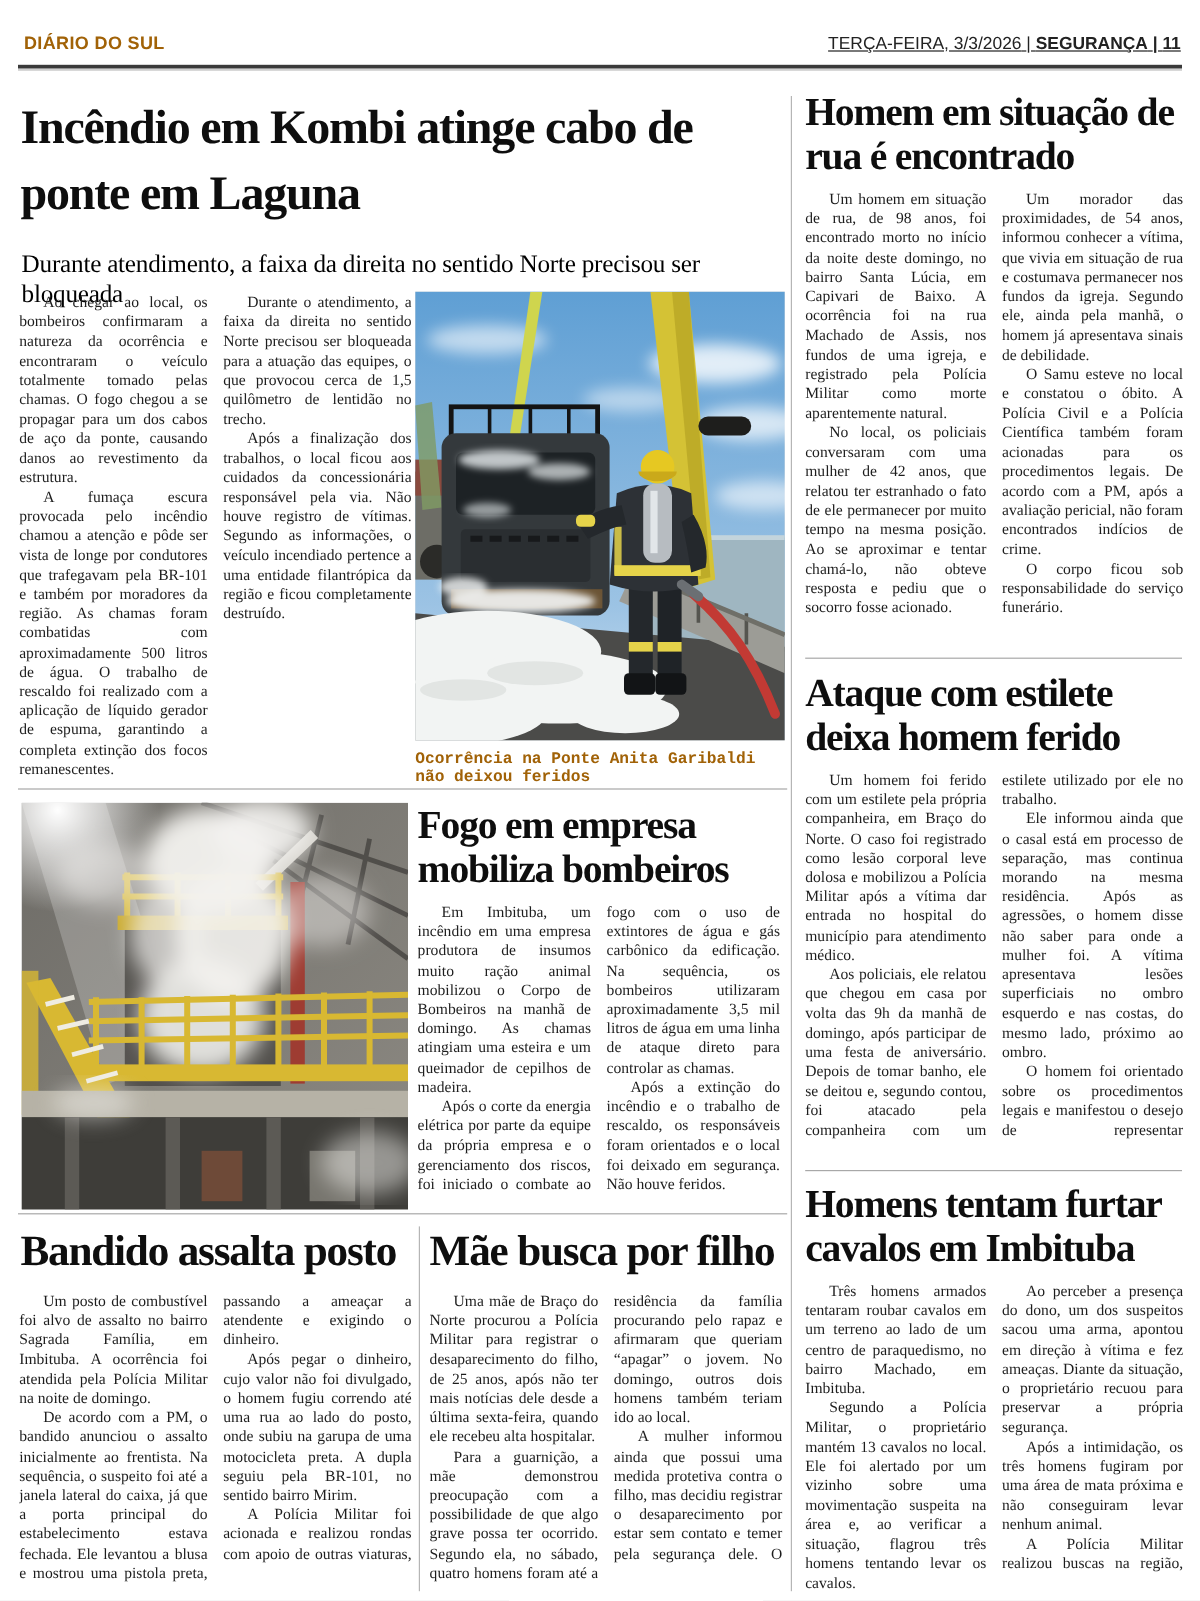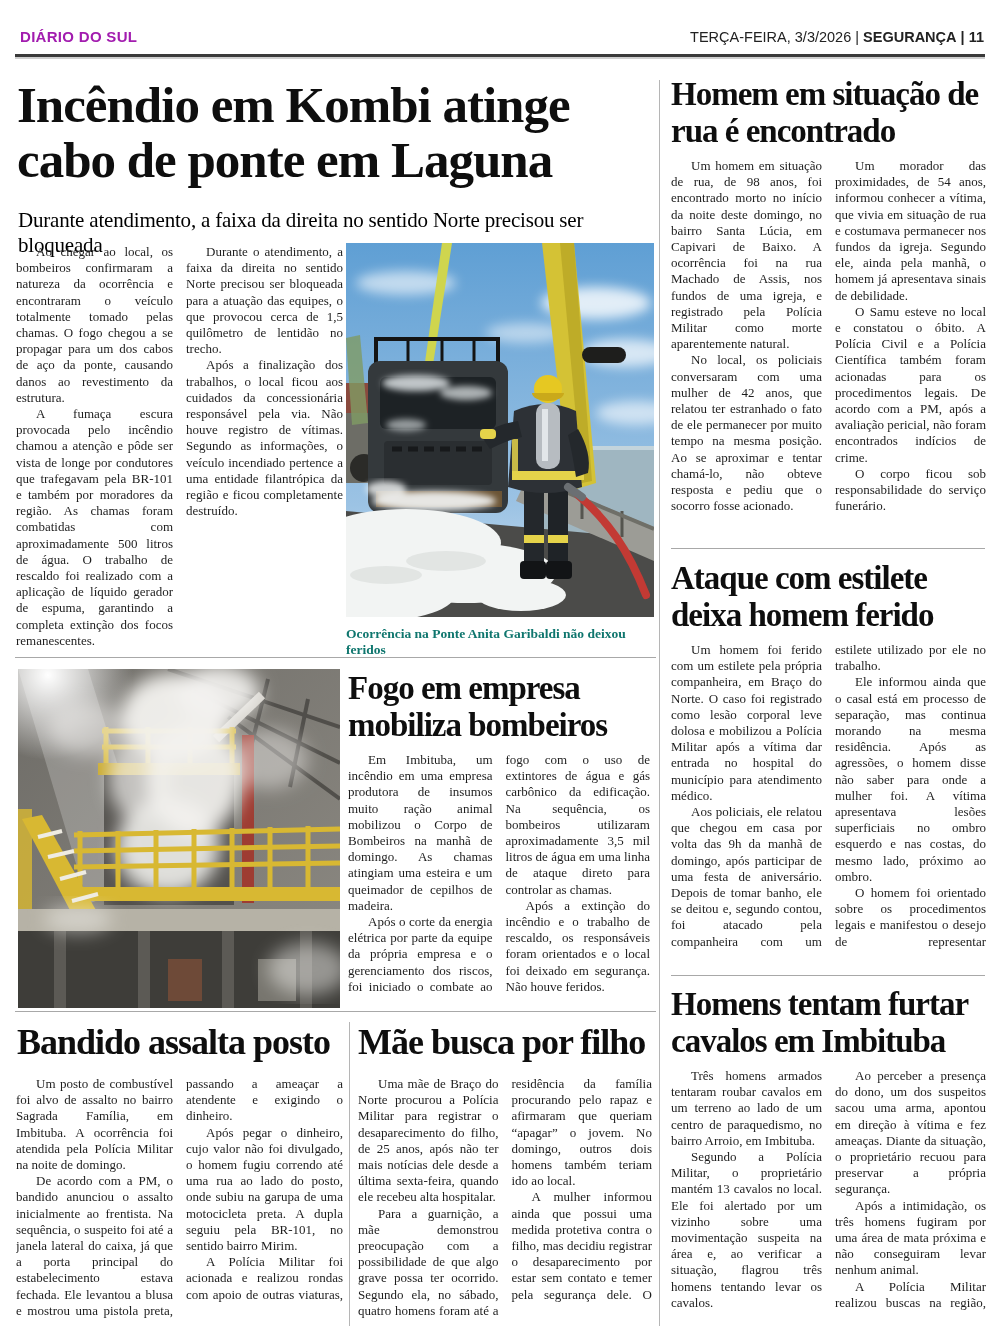--- a/index.html
+++ b/index.html
@@ -1,50 +1,50 @@
 <!DOCTYPE html>
 <html><head>
 <meta charset="utf-8">
 <style>
   html,body{margin:0;padding:0;background:#e8e8e8;}
   #page{position:relative;width:1000px;height:1334px;background:#ffffff;overflow:hidden;
         font-family:"Liberation Serif",serif;color:#1c1c1c;margin:0 auto;}
   .abs{position:absolute;}
 
   
-  .mast-left{font-family:"Liberation Sans",sans-serif;font-weight:bold;font-size:15px;letter-spacing:.3px;color:#a21caf;text-align:center;}
+  .mast-left{font-family:"Liberation Sans",sans-serif;font-weight:bold;font-size:15px;letter-spacing:.3px;color:#a16207;text-align:center;}
   .mast-right{font-family:"Liberation Sans",sans-serif;font-size:14.5px;color:#222;text-align:right;}
   .mast-right .bold{font-weight:bold;}
   .head-rule{border-top:3px solid #3a3a3a;box-shadow:0 2px 0 #cfcfcf;}
 
   
   .headline{font-family:"Liberation Serif",serif;font-weight:bold;color:#0e0e0e;letter-spacing:-1px;}
-  .h-main{font-size:51px;line-height:55px;}
+  .h-main{font-size:40px;line-height:55px;}
   .h-sec{font-size:33px;line-height:37px;}
   .subhead{font-family:"Liberation Serif",serif;font-size:21px;line-height:25px;color:#000000;letter-spacing:-.2px;}
 
   
   .copy{font-size:13px;line-height:16.2px;text-align:justify;color:#1d1d1d;
         column-count:2;column-gap:13px;column-fill:auto;overflow:hidden;}
   .copy p{margin:0;text-indent:20px;}
 
-  .caption{font-family:Liberation Serif, serif;font-weight:bold;font-size:13.5px;color:#0f766e;}
+  .caption{font-family:Liberation Mono, monospace;font-weight:bold;font-size:13.5px;color:#a16207;}
 
   .vrule{width:1px;background:#b5b5b5;}
   .hrule{height:1px;background:#a8a8a8;}
 
   .photo{display:block;background:#ddd;}
 </style>
 </head>
 <body>
 
 <div id="page">
 
   <div class="abs mast-left" style="left:20px;top:28px;">DIÁRIO DO SUL</div>
-  <div class="abs mast-right" style="right:16px;top:29px;">
+  <div class="abs mast-right" style="right:16px;top:29px;text-decoration:underline;">
     <span>TERÇA-FEIRA, 3/3/2026</span>
     <span> | </span><span class="bold">SEGURANÇA</span>
     <span class="bold"> | </span><span class="bold">11</span>
   </div>
   <div class="abs head-rule" style="left:15px;top:54px;width:970px;"></div>
 
   <div class="abs vrule" style="left:659px;top:80px;height:1246px;"></div>
 
   <div class="abs headline h-main" style="left:17px;top:78px;width:638px;">Incêndio em Kombi atinge cabo de ponte em Laguna</div>
   <div class="abs subhead" style="left:18px;top:208px;width:638px;">Durante atendimento, a faixa da direita no sentido Norte precisou ser bloqueada</div>
@@ -292,20 +292,20 @@
       <p>Um homem foi ferido com um estilete pela própria companheira, em Braço do Norte. O caso foi registrado como lesão corporal leve dolosa e mobilizou a Polícia Militar após a vítima dar entrada no hospital do município para atendimento médico.</p>
       <p>Aos policiais, ele relatou que chegou em casa por volta das 9h da manhã de domingo, após participar de uma festa de aniversário. Depois de tomar banho, ele se deitou e, segundo contou, foi atacado pela companheira com um estilete utilizado por ele no trabalho.</p>
       <p>Ele informou ainda que o casal está em processo de separação, mas continua morando na mesma residência. Após as agressões, o homem disse não saber para onde a mulher foi. A vítima apresentava lesões superficiais no ombro esquerdo e nas costas, do mesmo lado, próximo ao ombro.</p>
       <p>O homem foi orientado sobre os procedimentos legais e manifestou o desejo de representar criminalmente contra a autora das agressões.</p>
     </div>
 
   <div class="abs hrule" style="left:671px;top:975px;width:314px;"></div>
 
   <div class="abs headline h-sec" style="left:671px;top:986px;width:316px;">Homens tentam furtar cavalos em Imbituba</div>
   <div class="abs copy" style="left:671px;top:1068px;width:315px;height:260px;">
-      <p>Três homens armados tentaram roubar cavalos em um terreno ao lado de um centro de paraquedismo, no bairro Arroio, em Imbituba.</p>
+      <p>Três homens armados tentaram roubar cavalos em um terreno ao lado de um centro de paraquedismo, no bairro Machado, em Imbituba.</p>
       <p>Segundo a Polícia Militar, o proprietário mantém 13 cavalos no local. Ele foi alertado por um vizinho sobre uma movimentação suspeita na área e, ao verificar a situação, flagrou três homens tentando levar os cavalos.</p>
       <p>Ao perceber a presença do dono, um dos suspeitos sacou uma arma, apontou em direção à vítima e fez ameaças. Diante da situação, o proprietário recuou para preservar a própria segurança.</p>
       <p>Após a intimidação, os três homens fugiram por uma área de mata próxima e não conseguiram levar nenhum animal.</p>
       <p>A Polícia Militar realizou buscas na região, mas até o momento nenhum suspeito foi localizado.</p>
     </div>
 
 </div>
 
 </body></html>

